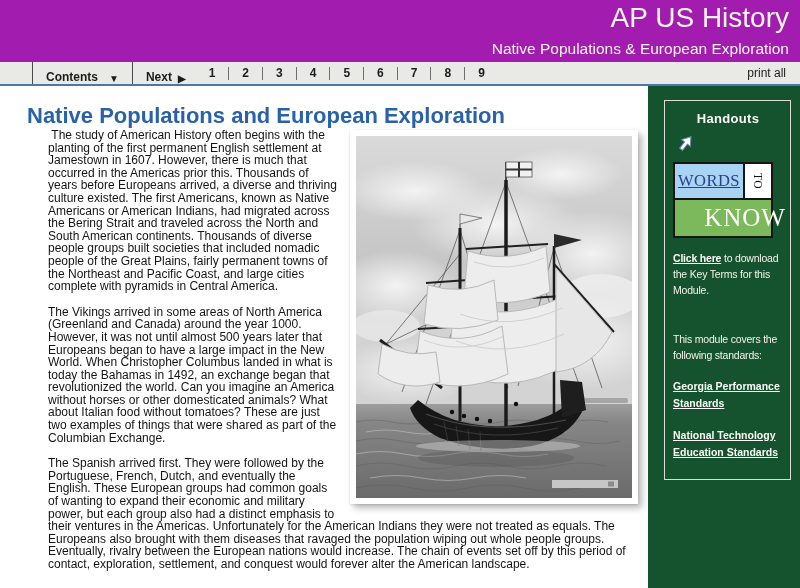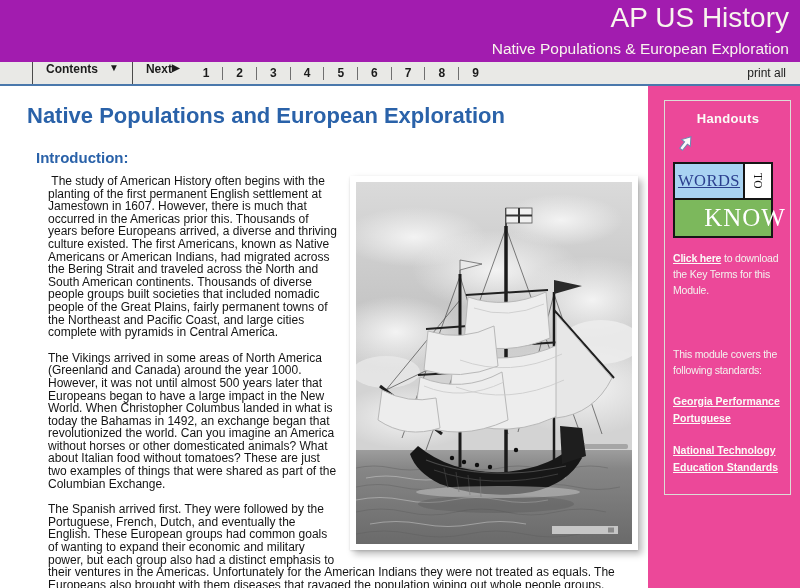--- a/index.html
+++ b/index.html
@@ -8,34 +8,34 @@
   .page{width:800px;height:588px;position:relative;overflow:hidden;}
 
   
   .header{height:62px;background:#a21caf;color:#F8F5ED;text-align:right;padding-right:11px;box-sizing:border-box;}
   .header-title{font-size:28px;line-height:30px;padding-top:3px;font-weight:normal;}
   .header-subtitle{font-size:15.5px;line-height:17px;margin-top:7px;}
 
   
   .navbar{height:22px;background:#E9E9E6;border-bottom:2px solid #4A78AC;
           display:flex;align-items:stretch;font-size:12px;color:#1c1c1c;}
-  .contents-btn{display:flex;align-items:flex-start;gap:11px;padding:0 13px;margin-left:32px;
+  .contents-btn{display:flex;align-items:flex-end;gap:11px;padding:0 13px;margin-left:32px;
                 border-left:1px solid #4a4a4a;border-right:1px solid #4a4a4a;font-weight:bold;cursor:pointer;}
   .contents-arrow{font-size:10px;}
-  .next-btn{display:flex;align-items:flex-start;padding:0 10px 0 13px;font-weight:bold;cursor:pointer;}
+  .next-btn{display:flex;align-items:flex-end;gap:6px;padding:0 10px 0 13px;font-weight:bold;cursor:pointer;}
   .next-arrow{font-size:10px;}
   .pages{display:flex;align-items:center;}
   .pages .page-link{padding:0 13px;font-weight:bold;cursor:pointer;line-height:13px;}
   .pages .page-link + .page-link{border-left:1px solid #6f6f6f;}
   .print-all{margin-left:auto;display:flex;align-items:center;padding-right:14px;font-weight:normal;cursor:pointer;}
 
   
   .content-row{display:flex;height:502px;}
   .main{width:648px;background:#fff;box-sizing:border-box;overflow:hidden;}
-  .sidebar{flex:1;background:#ec4899;box-sizing:border-box;}
+  .sidebar{flex:1;background:#14532d;box-sizing:border-box;}
 
   
   .article-title{color:#2A62A9;font-size:22px;font-weight:bold;margin:17px 0 0 27px;}
   .intro-heading{color:#2A62A9;font-size:15px;font-weight:bold;margin:20px 0 9px 36px;}
   .article{margin:0 8px 0 36px;font-size:12px;line-height:12.6px;color:#141414;}
   .article p{margin:0 0 13px 12px;white-space:pre-wrap;}
   .photo-frame{float:right;width:276px;height:362px;padding:6px;background:#fff;
                margin:1px 2px 10px 12px;
                box-shadow:4px 4px 7px rgba(0,0,0,.28), 0 1px 2px rgba(0,0,0,.12);}
   .photo-frame svg{display:block;}
@@ -51,21 +51,21 @@
              justify-content:center;letter-spacing:.5px;text-decoration:underline;}
   .wtk-to{flex:1;background:#fff;color:#151515;display:flex;align-items:center;justify-content:center;
           font-family:"Liberation Serif",serif;font-size:11.5px;}
   .wtk-to span{transform:rotate(90deg);letter-spacing:.5px;display:block;}
   .wtk-know{height:36px;background:#7CB85C;border-top:2px solid #161616;color:#fff;
             font-family:"Liberation Serif",serif;font-size:25px;display:flex;align-items:center;
             justify-content:center;letter-spacing:1px;padding-left:44px;}
   .side-text{color:#F3F3EE;font-size:10.5px;line-height:16px;letter-spacing:-0.2px;}
   .download-line{margin-top:12px;}
   .download-link{color:#FBFBF7;font-weight:bold;text-decoration:underline;cursor:pointer;}
-  .standards-intro{margin-top:48px;}
+  .standards-intro{margin-top:33px;}
   .standards-link{display:block;margin-top:15px;color:#FBFBF7;font-weight:bold;
                   text-decoration:underline;font-size:10.5px;line-height:17px;cursor:pointer;}
 </style>
 </head>
 <body>
 
 <div class="page">
 
   <div class="header">
     <div class="header-title">AP US History</div>
@@ -92,21 +92,20 @@
       <span class="page-link">8</span>
       <span class="page-link">9</span>
     </div>
     <div class="print-all">print all</div>
   </div>
 
   <div class="content-row">
 
     <div class="main">
       <div class="article-title">Native Populations and European Exploration</div>
-      <div class="intro-heading">Introduction:</div>
 
       <div class="article">
 
         <div class="photo-frame">
           <svg width="276" height="362" viewBox="0 0 276 362" xmlns="http://www.w3.org/2000/svg">
             <defs>
               <linearGradient id="gsky" x1="0" y1="0" x2="0" y2="1">
                 <stop offset="0" stop-color="#dadada"></stop>
                 <stop offset="0.45" stop-color="#c6c6c6"></stop>
                 <stop offset="0.73" stop-color="#d3d3d3"></stop>
@@ -246,19 +245,19 @@
           </div>
           <div class="wtk-know">KNOW</div>
         </div>
 
         <div class="side-text download-line">
           <span class="download-link">Click here</span><span> to download the Key Terms for this Module.</span>
         </div>
 
         <div class="side-text standards-intro">This module covers the following standards:</div>
 
-        <a class="standards-link">Georgia Performance Portuguese</a>
+        <a class="standards-link">Georgia Performance Standards</a>
         <a class="standards-link">National Technology Education Standards</a>
       </div>
     </div>
 
   </div>
 </div>
 
 </body></html>

